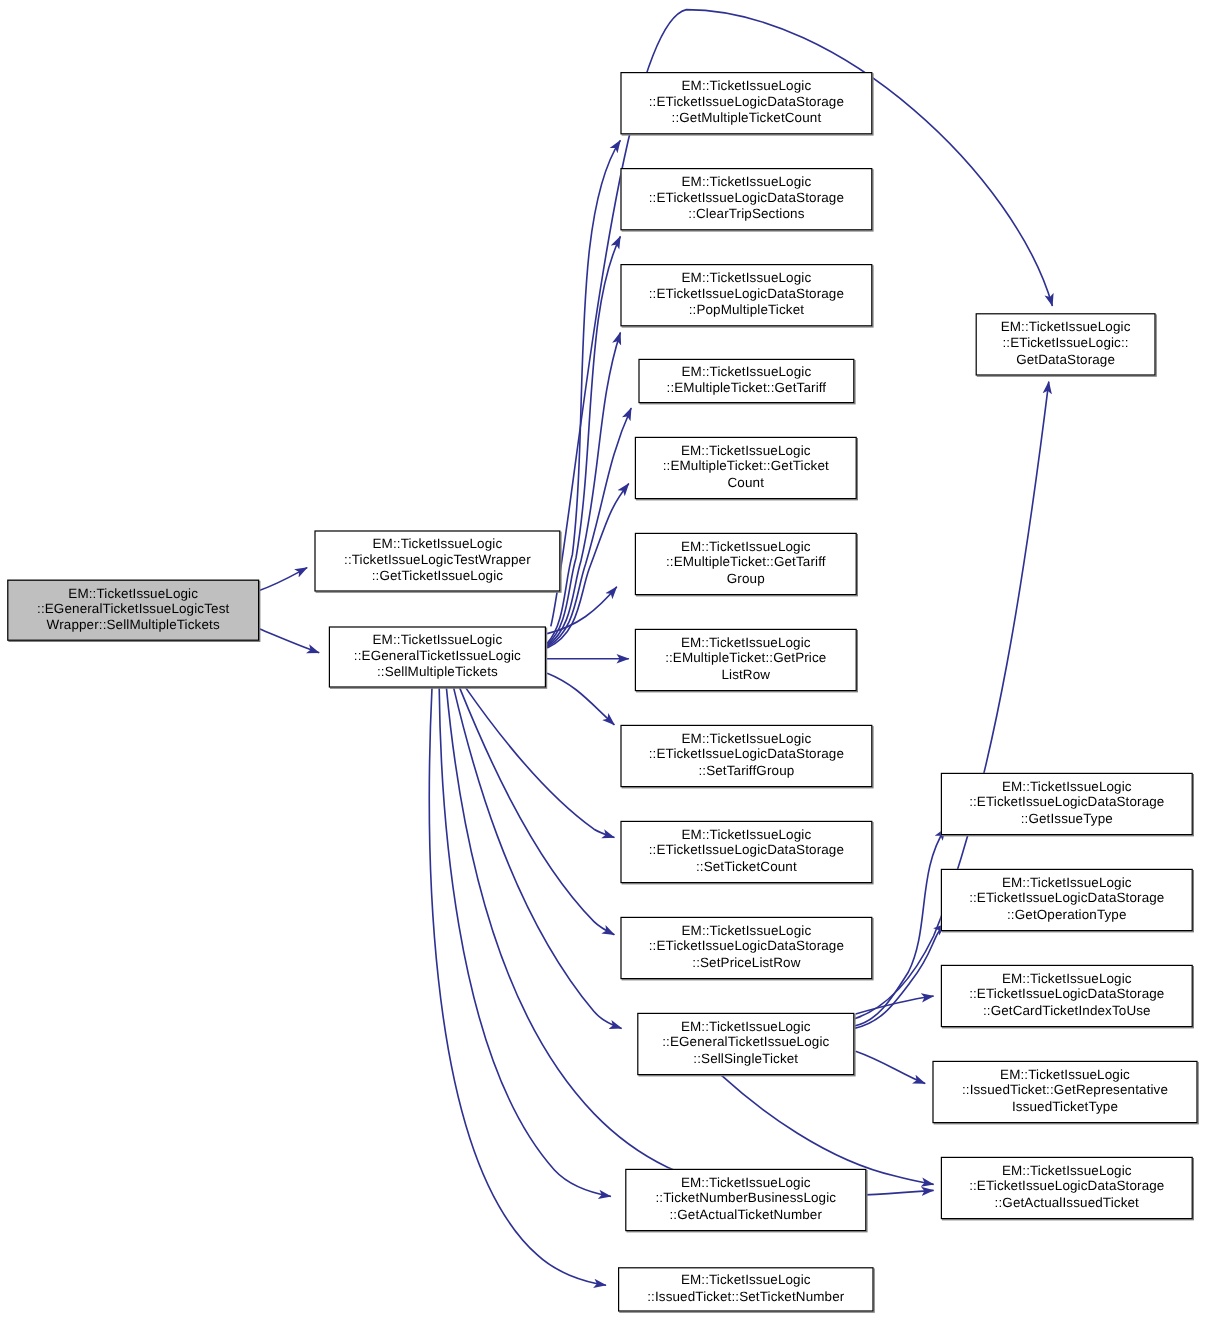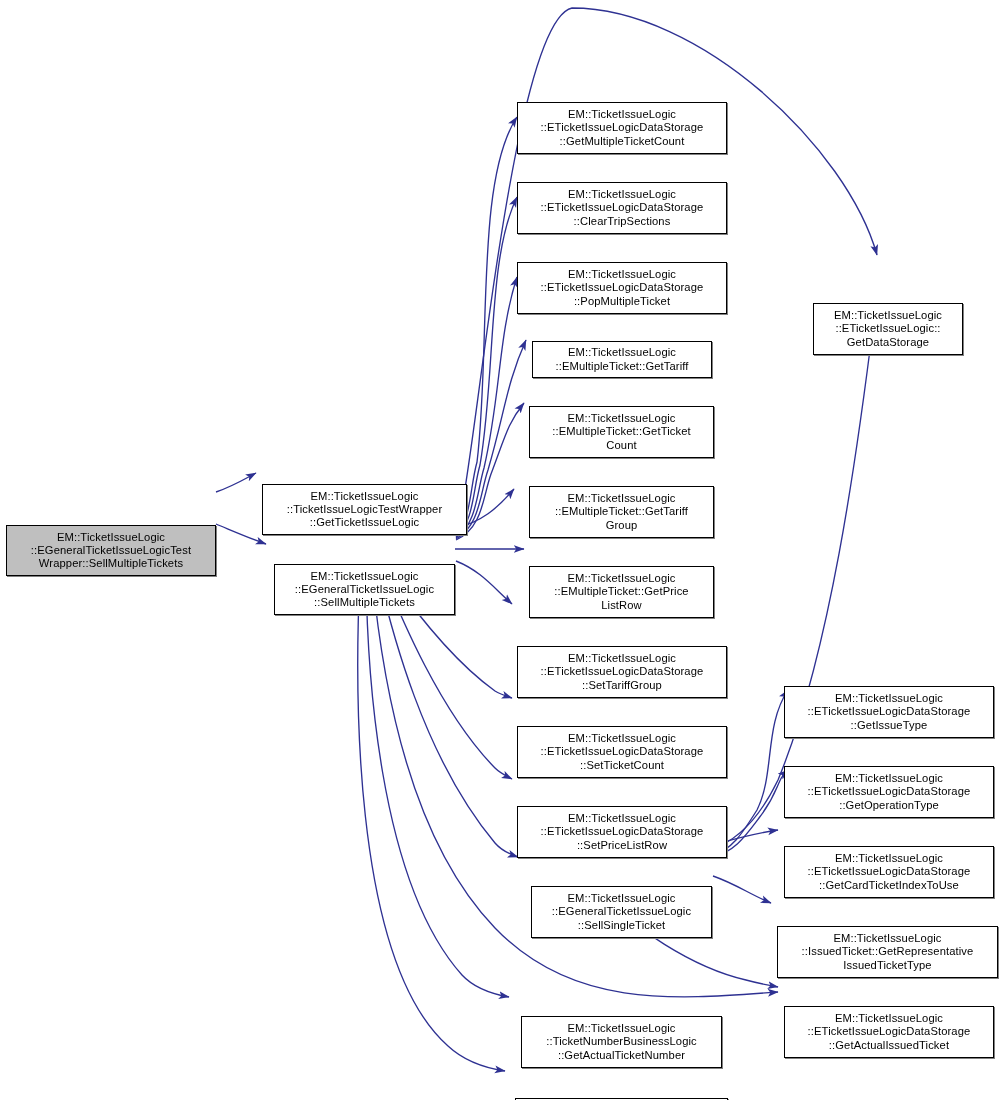--- a/index.html
+++ b/index.html
@@ -33,21 +33,20 @@
     display: flex;
     align-items: center;
     justify-content: center;
     text-align: center;
     font-size: 11.2px;
     line-height: 13.2px;
     color: #000000;
     letter-spacing: 0.01em;
     box-shadow: 1px 1px 0 0 #808080;
     z-index: 3;
-    margin-top: 42px;
   }
   .node.root {
     background: #bfbfbf;
   }
   .node .label {
     padding: 0 3px;
     white-space: pre-line;
   }
 </style>
 </head>

